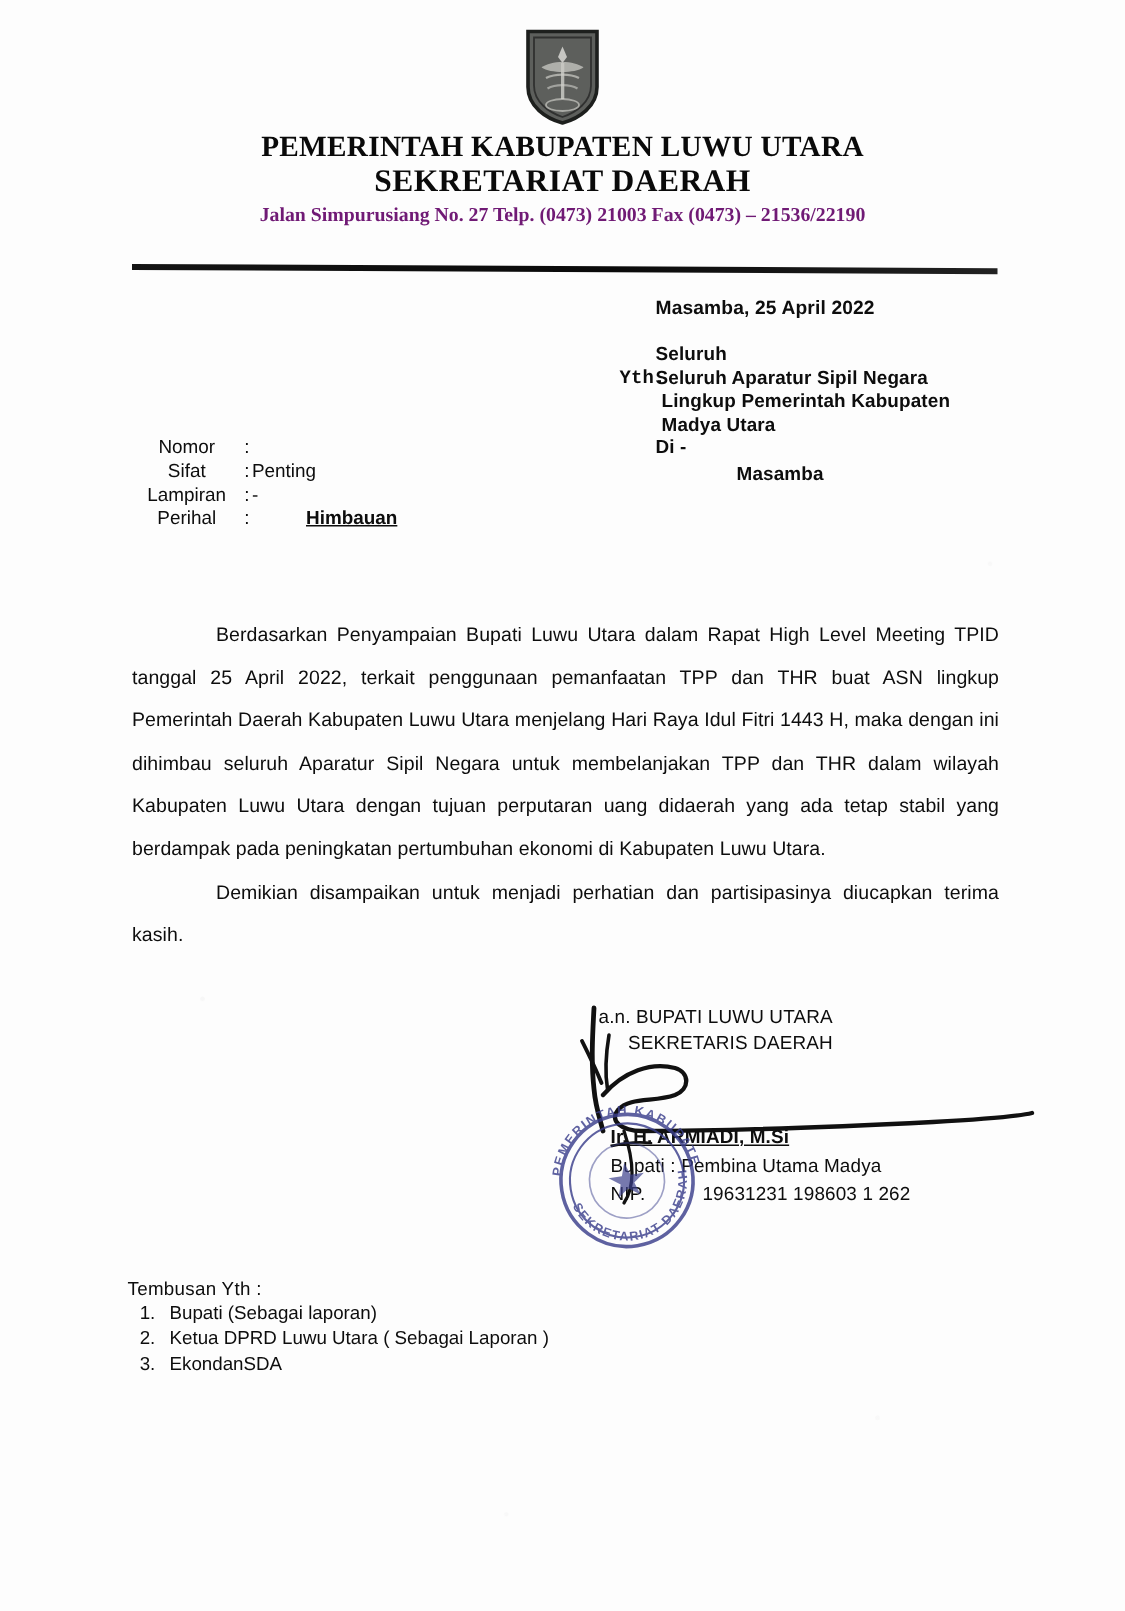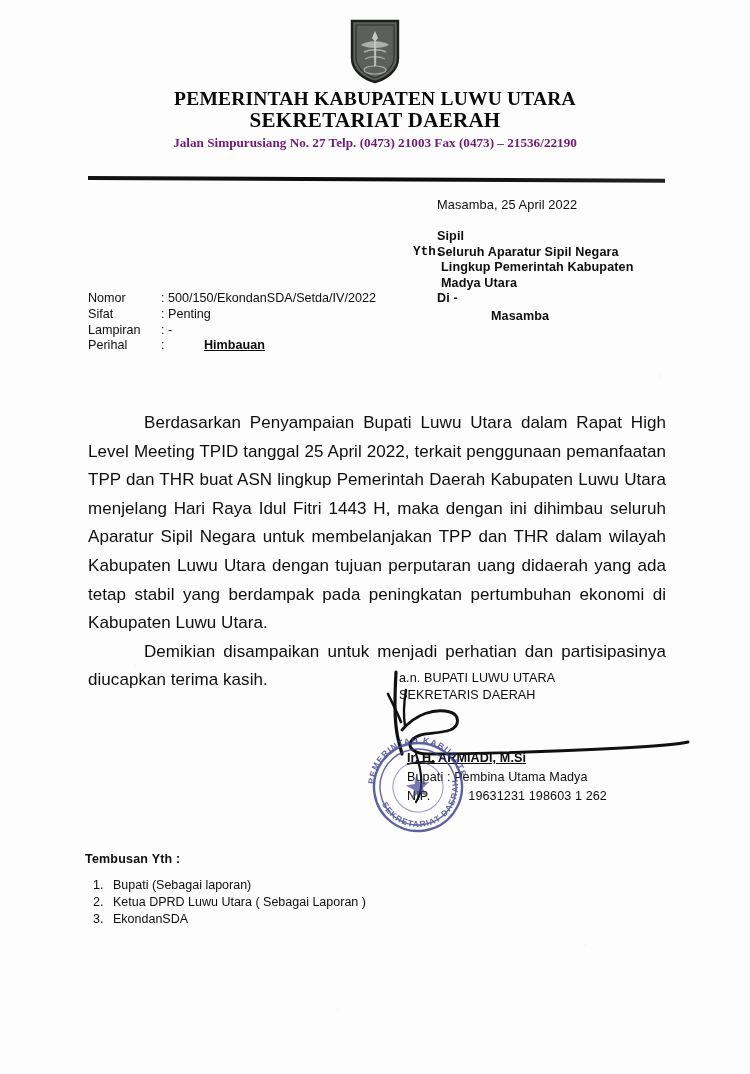--- a/index.html
+++ b/index.html
@@ -97,21 +97,21 @@
     transform: rotate(0.28deg);
     transform-origin: left center;
   }
 
   
   .date-line {
     position: absolute;
     top: 197px;
     left: 437px;
     font-size: 12.8px;
-    font-weight: normal;
+    font-weight: bold;
     letter-spacing: .1px;
   }
   .recipient {
     position: absolute;
     top: 229px;
     left: 413px;
     font-size: 12.6px;
     font-weight: bold;
     line-height: 15.5px;
     letter-spacing: .1px;
@@ -124,47 +124,48 @@
   .recipient .city { margin-left: 78px; margin-top: 2px; }
 
   
   .refs {
     position: absolute;
     top: 291px;
     left: 88px;
     font-size: 12.6px;
     line-height: 15.8px;
   }
-  .ref-row { display: flex; }
+  .ref-row { display: flex; text-align: center; }
   .ref-label { width: 73px; flex: none; }
   .ref-colon { width: 7px; flex: none; }
   .ref-value { white-space: nowrap; }
   .ref-value.strong { font-weight: bold; text-decoration: underline; padding-left: 36px; }
 
   
   .body-text {
     position: absolute;
     top: 409px;
     left: 88px;
     width: 578px;
-    font-size: 17px;
+    font-size: 13px;
     line-height: 28.6px;
     text-align: justify;
     letter-spacing: .05px;
   }
   .body-text p { margin: 0; text-indent: 56px; }
 
   
   .sign-block {
     position: absolute;
     top: 670px;
     left: 399px;
     font-size: 12.6px;
     line-height: 17px;
     letter-spacing: .1px;
+    text-align: right;
   }
   .sign-head { white-space: nowrap; }
   .sign-name {
     font-weight: bold;
     text-decoration: underline;
     white-space: nowrap;
     position: absolute;
     top: 80px;
     left: 8px;
   }
@@ -203,22 +204,21 @@
 
   
   .tembusan {
     position: absolute;
     top: 851px;
     left: 85px;
     font-size: 12.5px;
     line-height: 16px;
   }
   .tembusan-title {
-    font-weight: bold;
-    margin-bottom: 10px;
+    font-weight: normal;
     letter-spacing: .2px;
   }
   .tembusan ol {
     margin: 0;
     padding-left: 22px;
     list-style: decimal;
   }
   .tembusan ol li { padding-left: 6px; margin-bottom: 1px; }
 </style>
 </head>
@@ -240,36 +240,35 @@
     <div class="org-line-1">PEMERINTAH KABUPATEN LUWU UTARA</div>
     <div class="org-line-2">SEKRETARIAT DAERAH</div>
     <div class="addr-line">Jalan Simpurusiang No. 27 Telp. (0473) 21003 Fax (0473) – 21536/22190</div>
   </div>
 
   <div class="rule"></div>
 
   <div class="date-line">Masamba, 25 April 2022</div>
 
   <div class="recipient">
-    <div class="kepada">Sipil</div>
+    <div class="kepada">Seluruh</div>
     <div class="yth-row">
       <span class="yth">Yth.</span>
       <span>Seluruh Aparatur Sipil Negara</span>
     </div>
     <div class="cont">Lingkup Pemerintah Kabupaten</div>
     <div class="cont">Madya Utara</div>
     <div class="di">Di -</div>
     <div class="city">Masamba</div>
   </div>
 
   <div class="refs">
     <div class="ref-row">
       <span class="ref-label">Nomor</span>
       <span class="ref-colon">:</span>
-      <span class="ref-value">500/150/EkondanSDA/Setda/IV/2022</span>
     </div>
     <div class="ref-row">
       <span class="ref-label">Sifat</span>
       <span class="ref-colon">:</span>
       <span class="ref-value">Penting</span>
     </div>
     <div class="ref-row">
       <span class="ref-label">Lampiran</span>
       <span class="ref-colon">:</span>
       <span class="ref-value">-</span>

